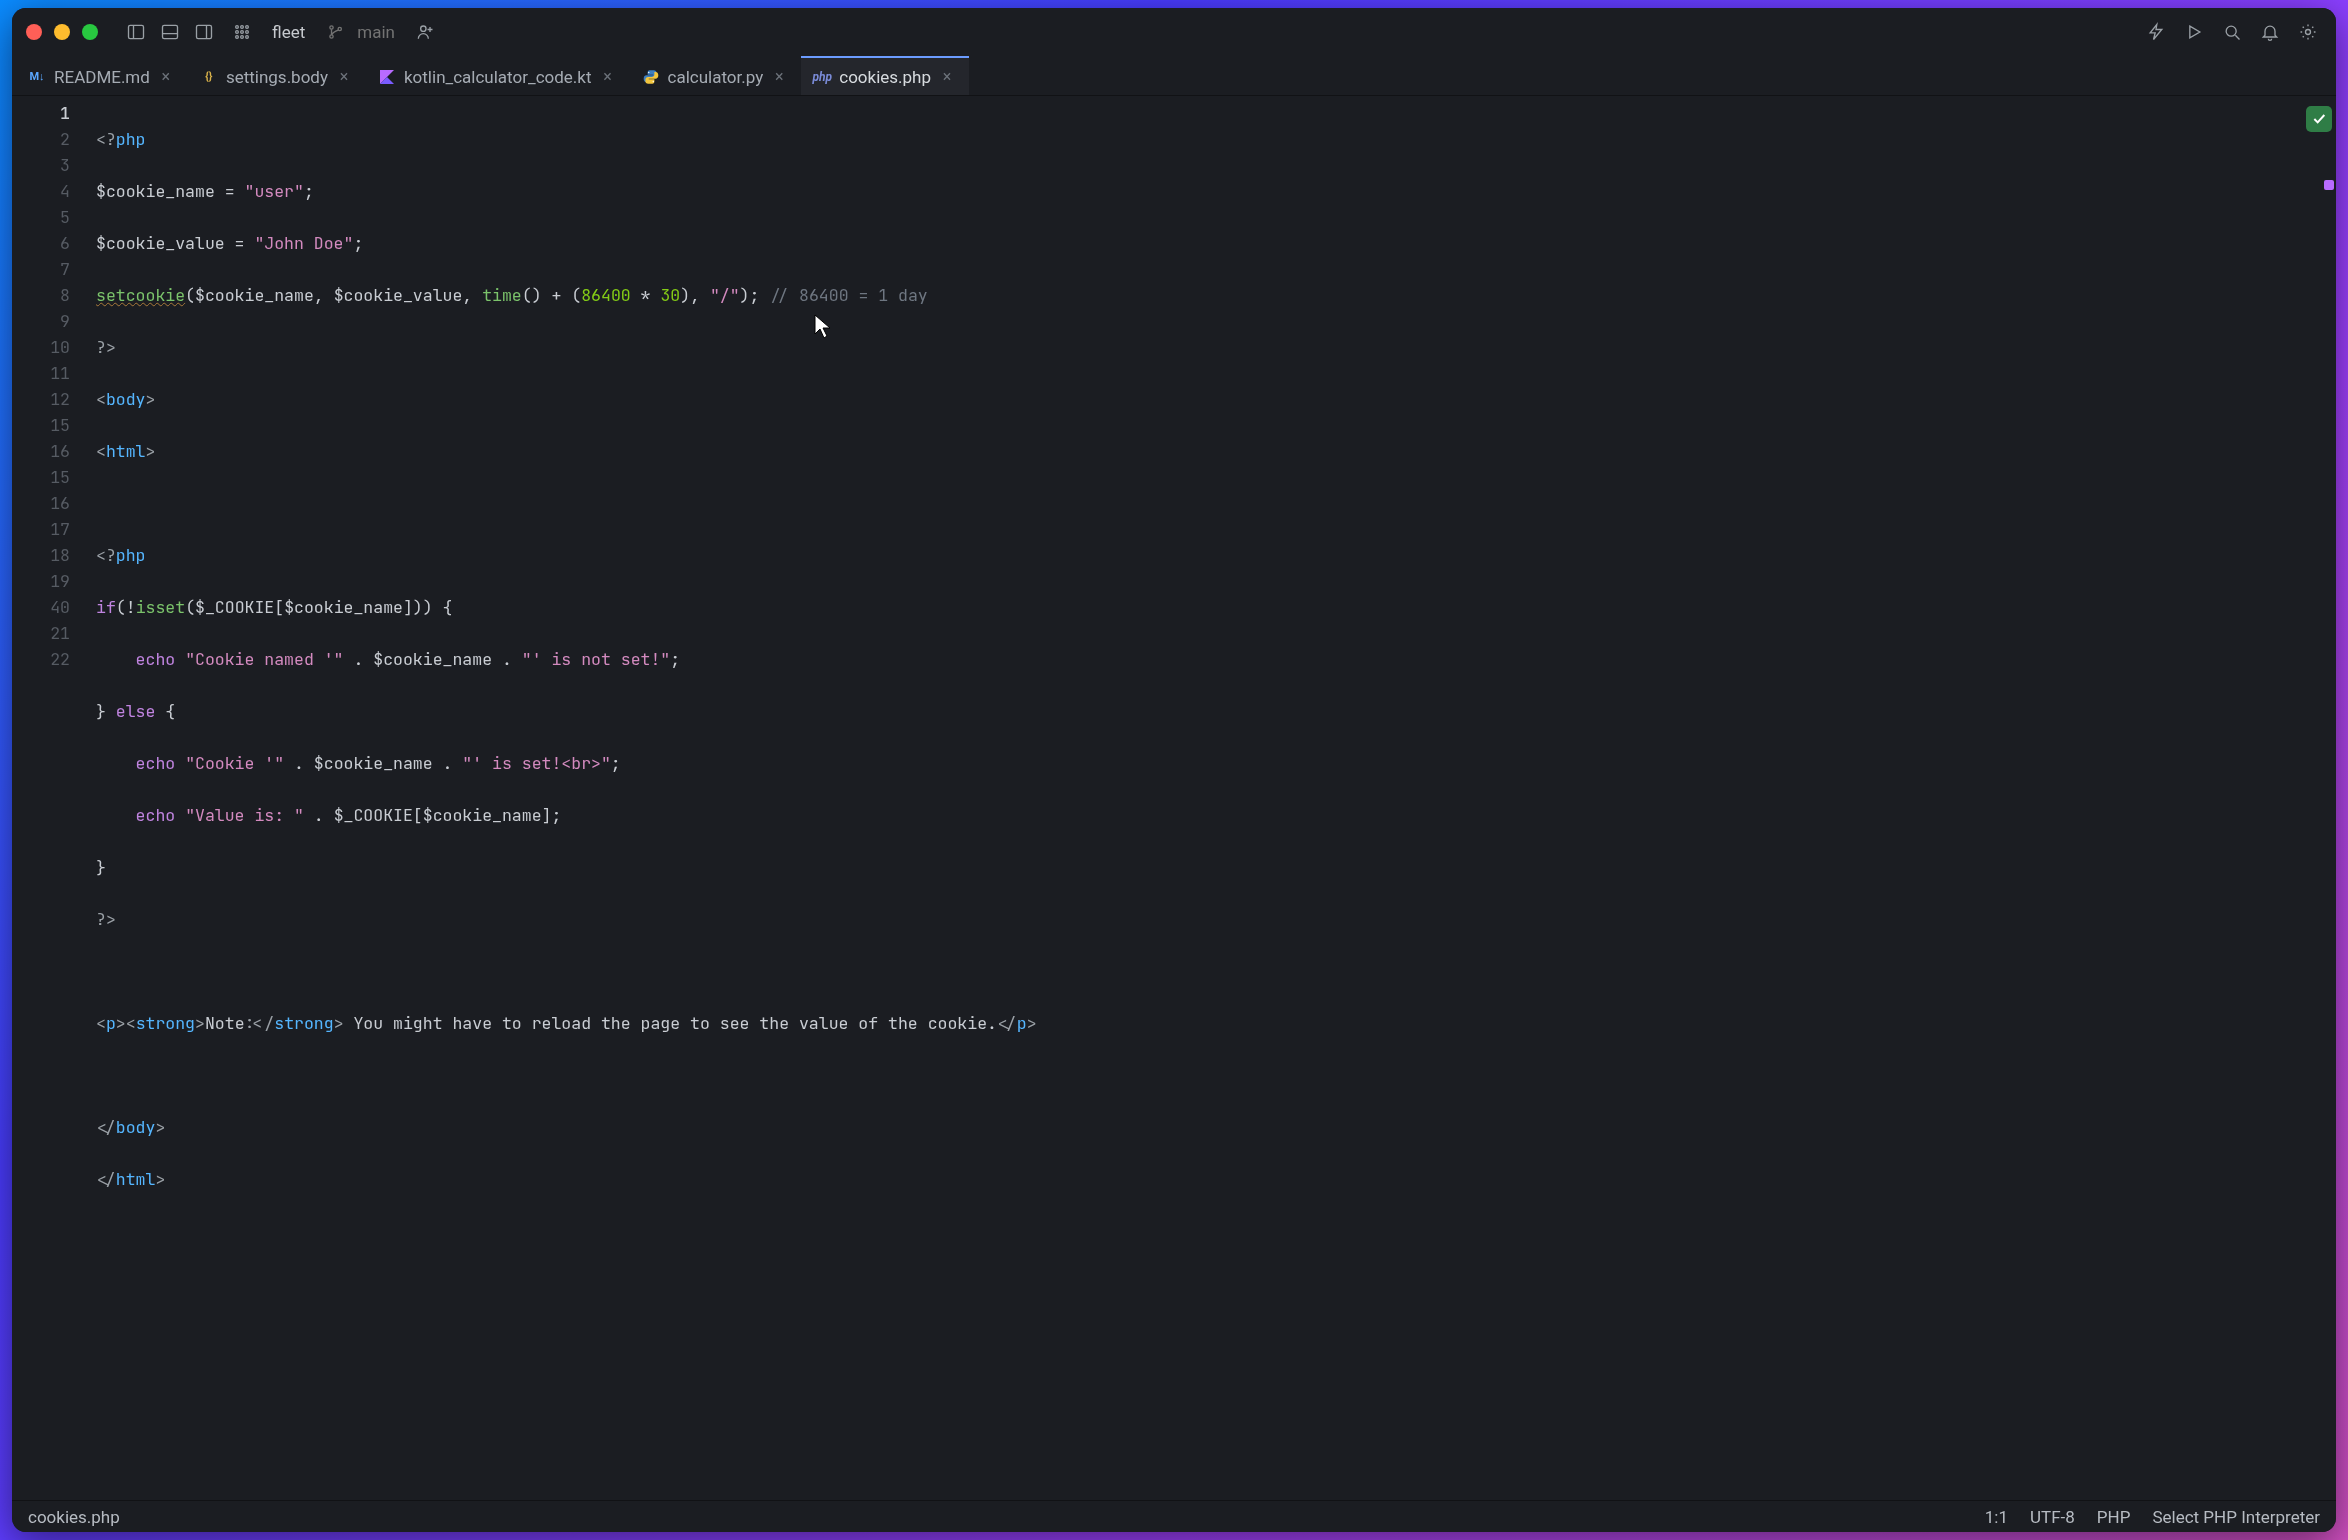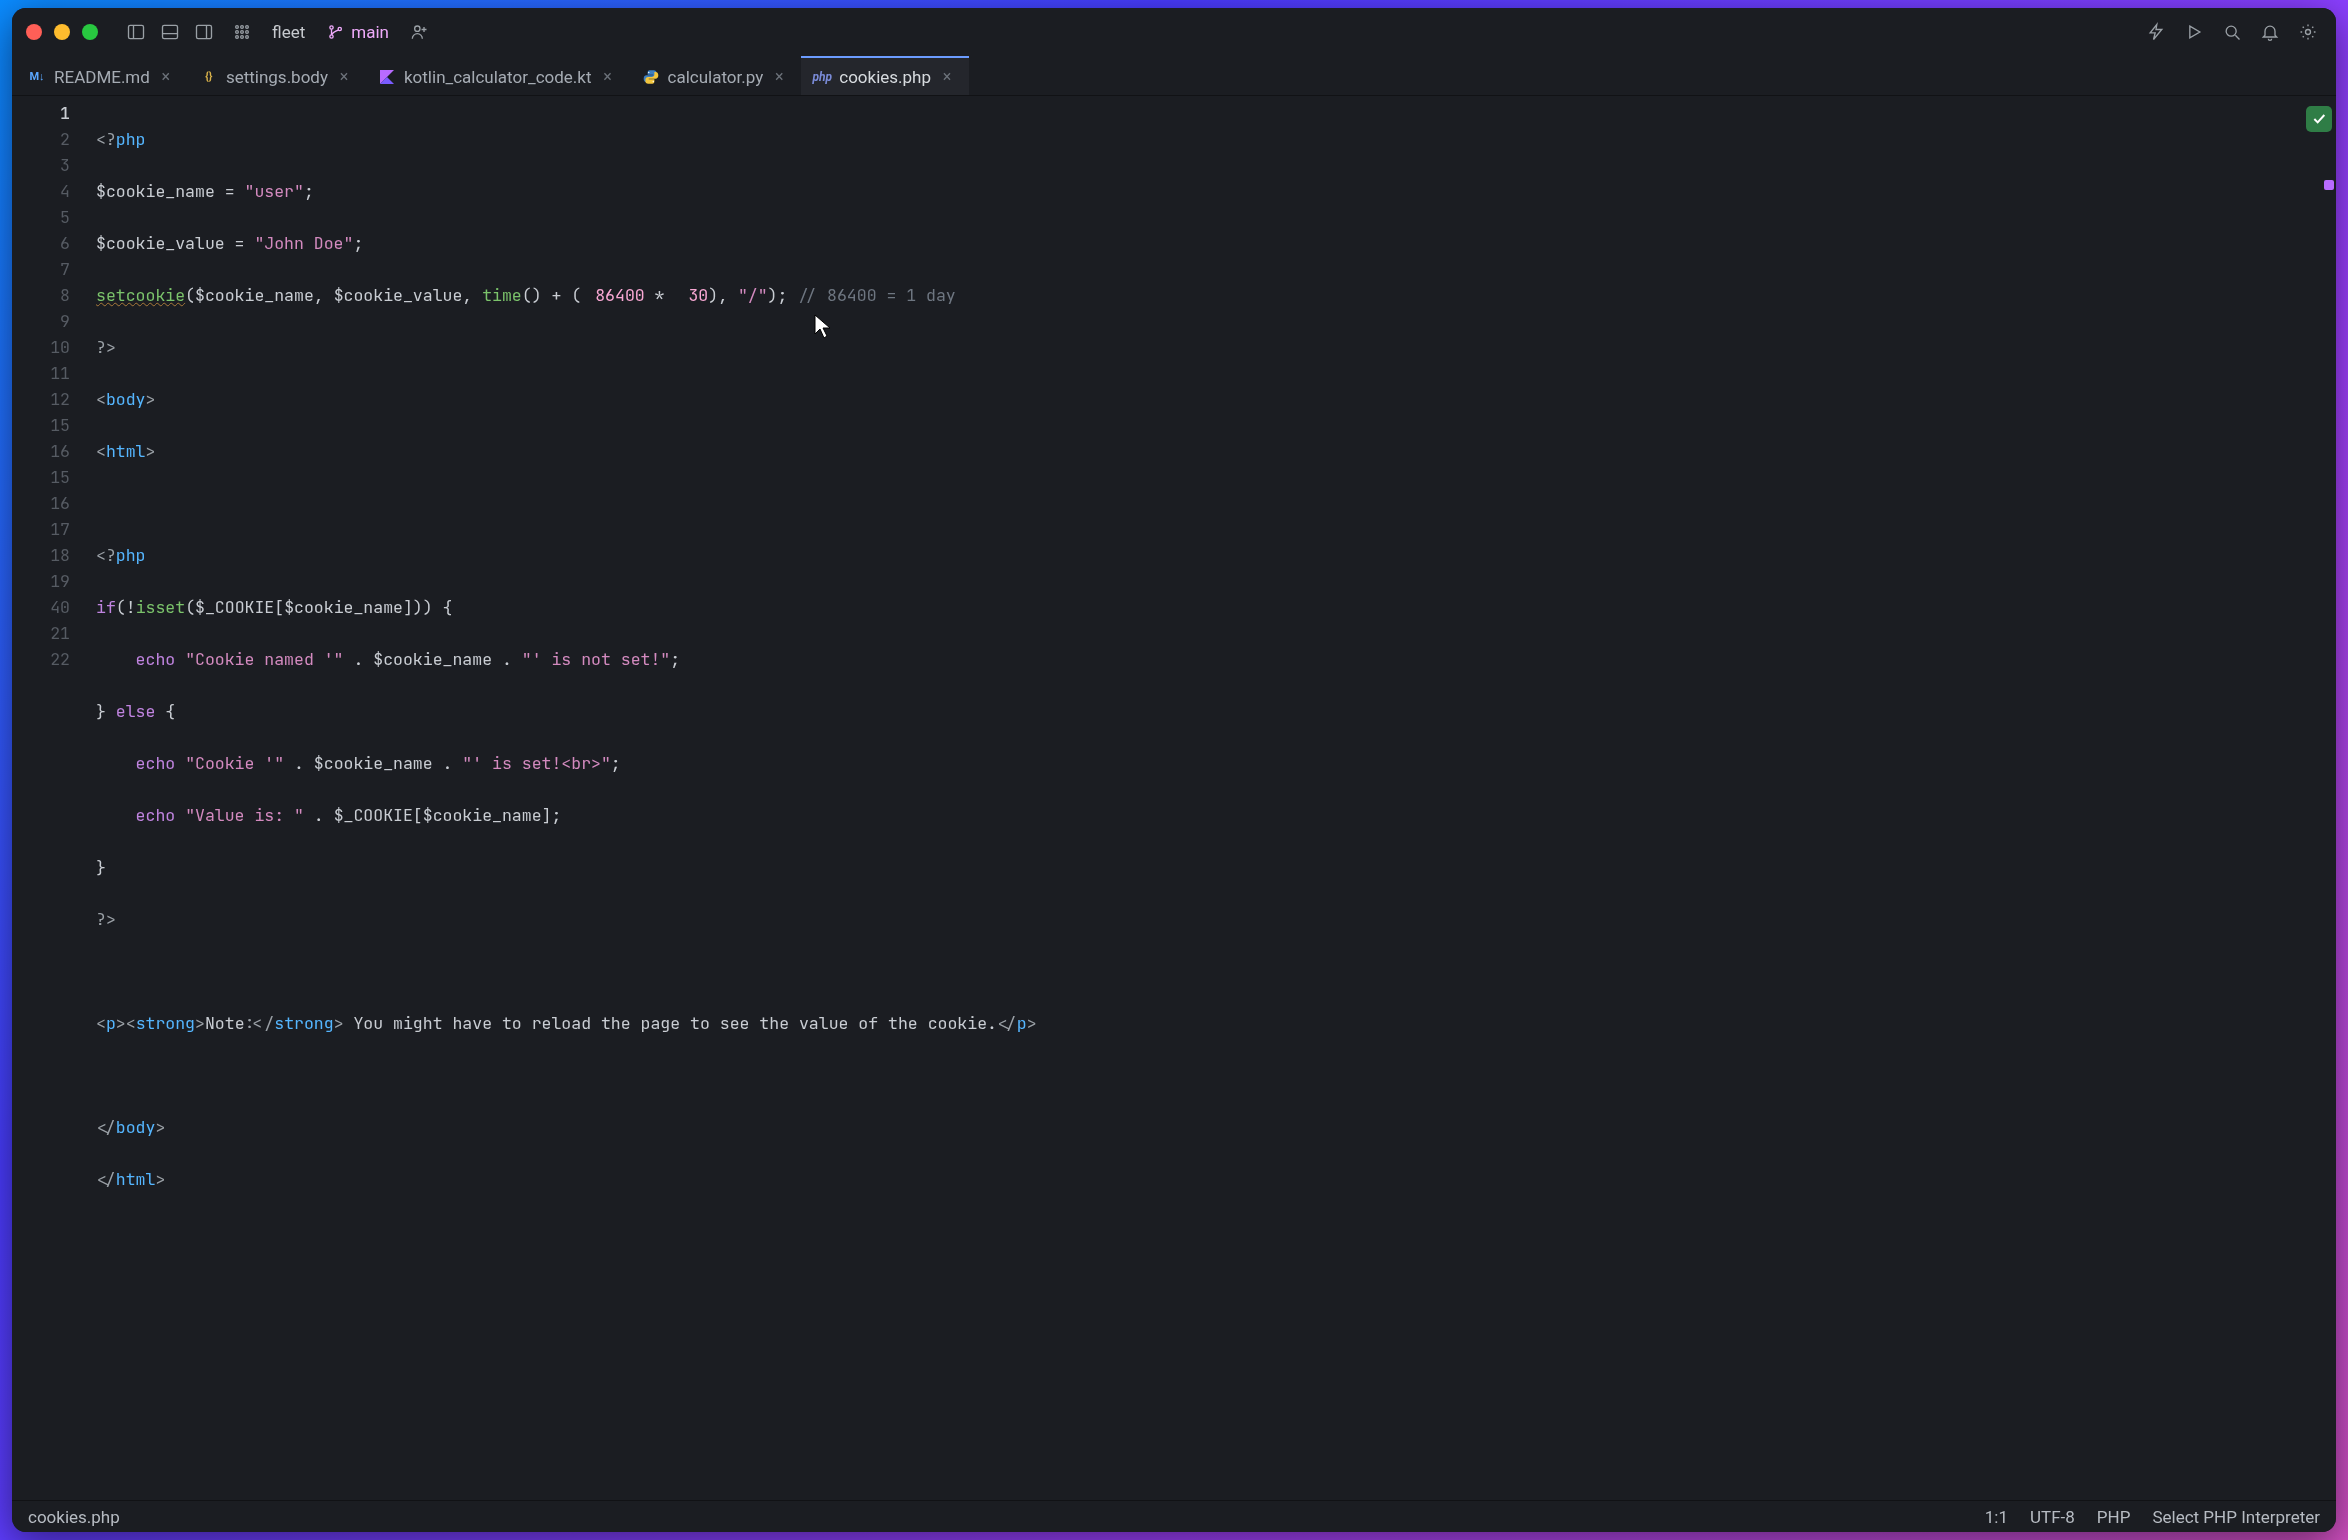--- a/index.html
+++ b/index.html
@@ -38,21 +38,21 @@
   .tl.yellow { background: #febc2e; }
   .tl.green { background: #28c840; }
   .tb-icon {
     width: 28px; height: 28px;
     display: flex; align-items: center; justify-content: center;
     color: #9aa0a6; cursor: pointer; border-radius: 4px;
   }
   .tb-icon svg { width: 20px; height: 20px; fill: none; stroke: currentColor; stroke-width: 1.6; }
   .tb-group { display: flex; gap: 6px; }
   .tb-label { color: #c6c9ce; font-size: 17px; padding: 0 6px; }
-  .tb-branch { display: flex; align-items: center; gap: 6px; color: #f0abfc; font-size: 17px; padding: 0 6px; }
+  .tb-branch { display: flex; align-items: center; gap: 12px; color: #737373; font-size: 17px; padding: 0 6px; }
   .spacer { flex: 1; }
   
   .tabbar {
     height: 40px;
     display: flex;
     align-items: stretch;
     background: #1b1d22;
     flex: 0 0 auto;
     padding-left: 4px;
     border-bottom: 1px solid #111215;
@@ -119,21 +119,21 @@
     display:flex; align-items:center; justify-content:center; color:#fff;
   }
   
   .c-punc { color:#c9cdd3; }
   .c-tagp { color:#9aa0a6; }        
   .c-tag  { color:#55b6ff; }        
   .c-phpk { color:#c084e0; }        
   .c-fn   { color:#7bc36b; }        
   .c-var  { color:#c9cdd3; }
   .c-str  { color:#d38abf; }        
-  .c-num  { color:#f9a8d4;margin-left:14px; }        
+  .c-num  { color:#84cc16; }        
   .c-op   { color:#c9cdd3; }
   .c-com  { color:#6e7681; }
   .c-doctype { color:#c084e0; text-decoration: underline wavy #a9793a; text-decoration-thickness:1px;}
   .c-setcookie { color:#7bc36b; text-decoration: underline wavy #a9793a; text-decoration-thickness:1px;}
   
   .mouse {
     position: absolute;
     width: 18px; height: 26px;
     pointer-events: none;
   }

